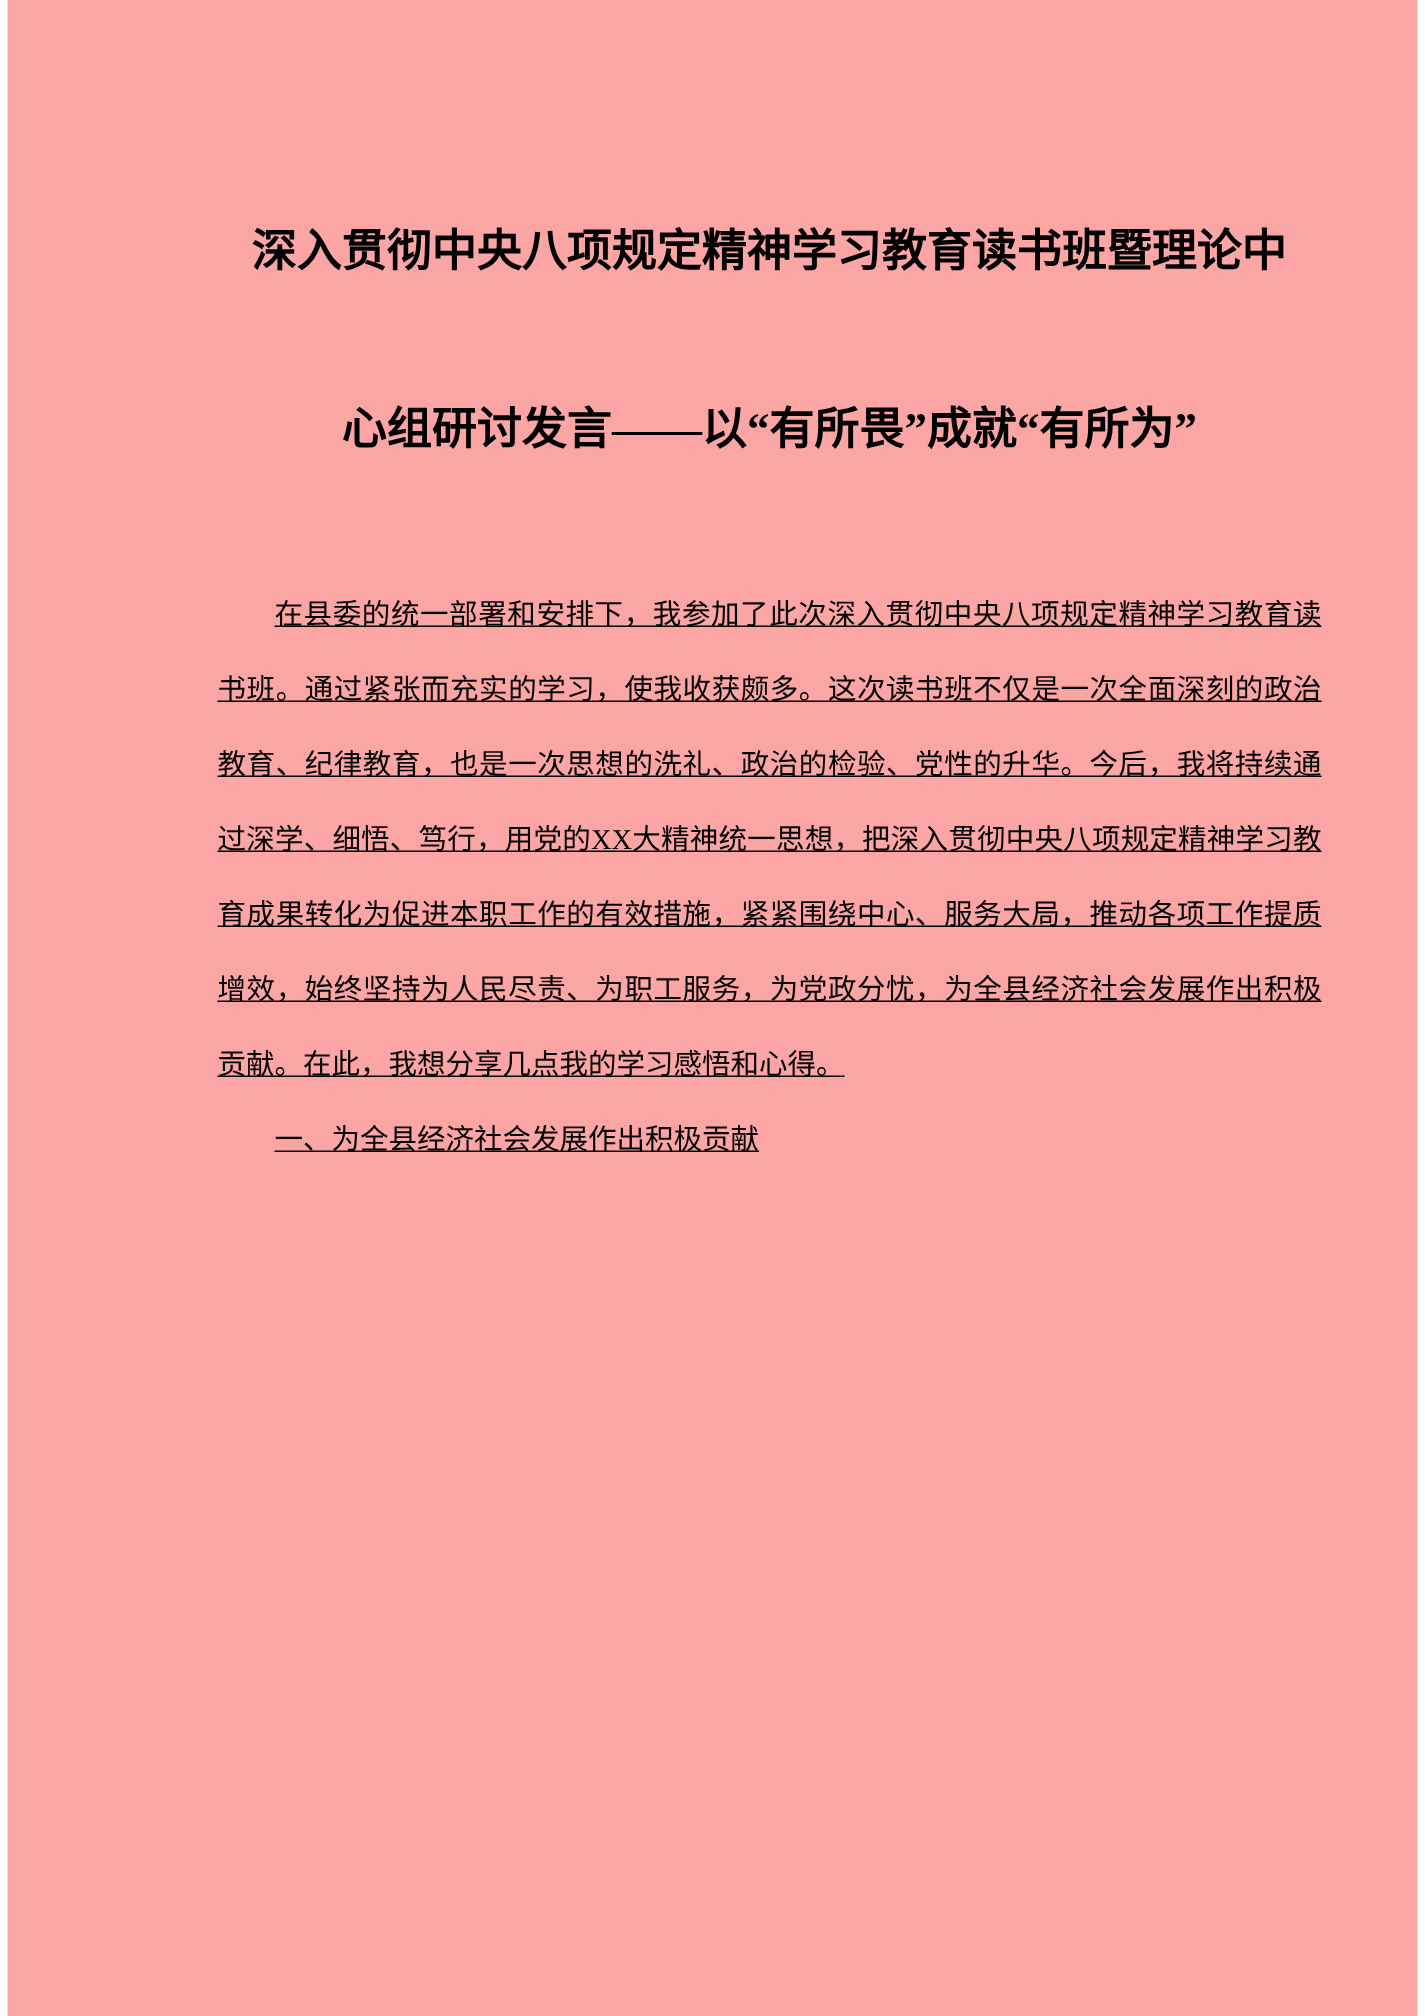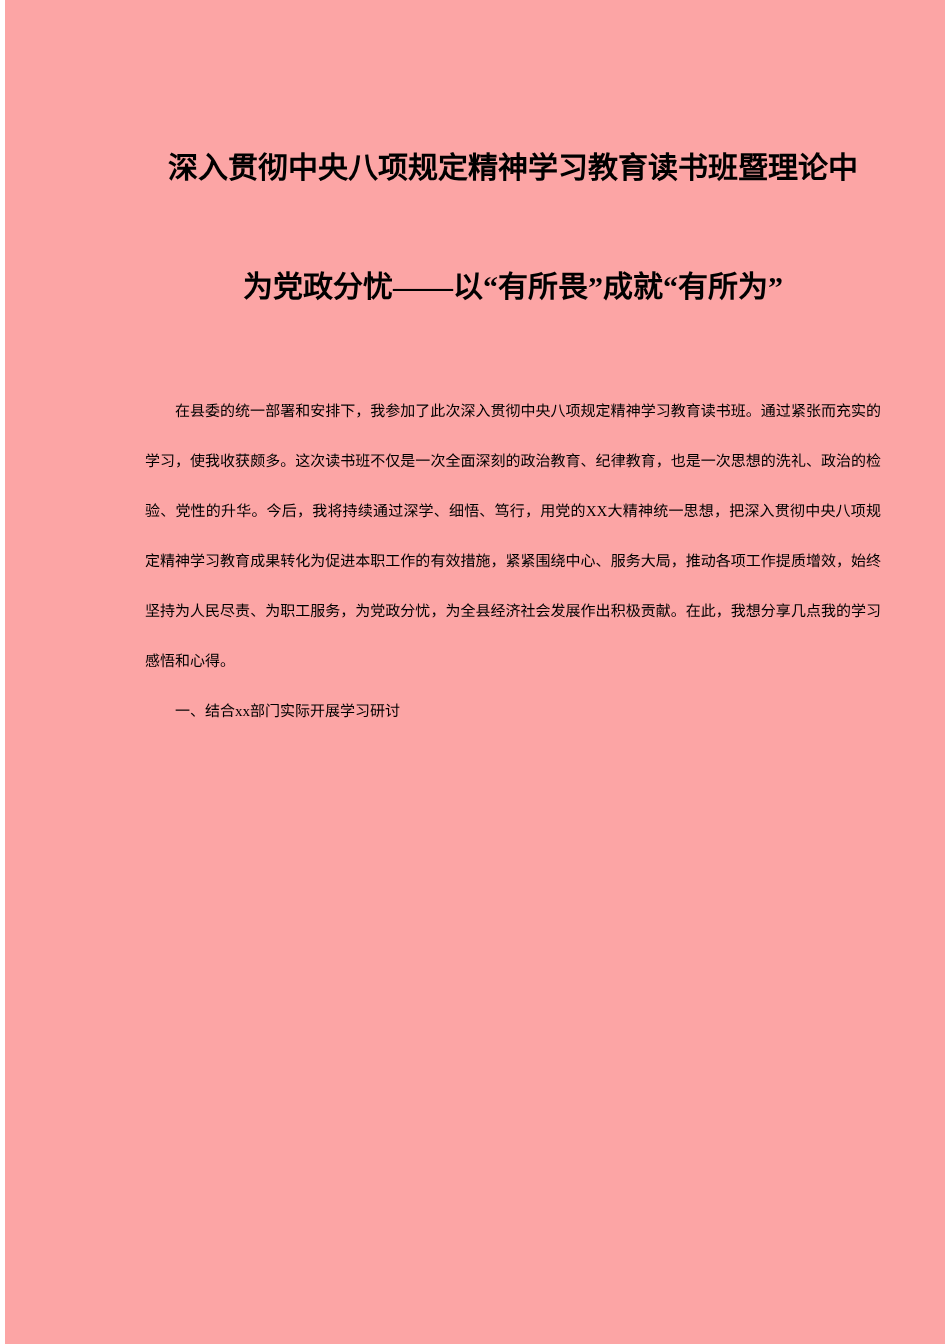--- a/index.html
+++ b/index.html
@@ -26,41 +26,42 @@
     font-weight: bold;
     line-height: 119px;
     letter-spacing: 0px;
     color: #000000;
   }
   .doc-title .title-line {
     white-space: nowrap;
   }
   .doc-body {
     margin-top: 40px;
-    font-size: 15px;
+    font-size: 19px;
     line-height: 50px;
     text-align: justify;
     text-justify: inter-character;
     color: #000000;
+    text-decoration: underline;
   }
   .doc-body p {
     margin: 0;
     padding: 0;
     text-indent: 2em;
     word-break: break-all;
   }
 </style>
 </head>
 <body>
 
 <div class="page">
 
   <div class="doc-title">
     <div class="title-line">深入贯彻中央八项规定精神学习教育读书班暨理论中</div>
-    <div class="title-line">为党政分忧——以“有所畏”成就“有所为”</div>
+    <div class="title-line">心组研讨发言——以“有所畏”成就“有所为”</div>
   </div>
 
   <div class="doc-body">
     <p>在县委的统一部署和安排下，我参加了此次深入贯彻中央八项规定精神学习教育读书班。通过紧张而充实的学习，使我收获颇多。这次读书班不仅是一次全面深刻的政治教育、纪律教育，也是一次思想的洗礼、政治的检验、党性的升华。今后，我将持续通过深学、细悟、笃行，用党的XX大精神统一思想，把深入贯彻中央八项规定精神学习教育成果转化为促进本职工作的有效措施，紧紧围绕中心、服务大局，推动各项工作提质增效，始终坚持为人民尽责、为职工服务，为党政分忧，为全县经济社会发展作出积极贡献。在此，我想分享几点我的学习感悟和心得。</p>
-    <p>一、结合xx部门实际开展学习研讨</p>
+    <p>一、为全县经济社会发展作出积极贡献</p>
   </div>
 
 </div>
 
 </body></html>

